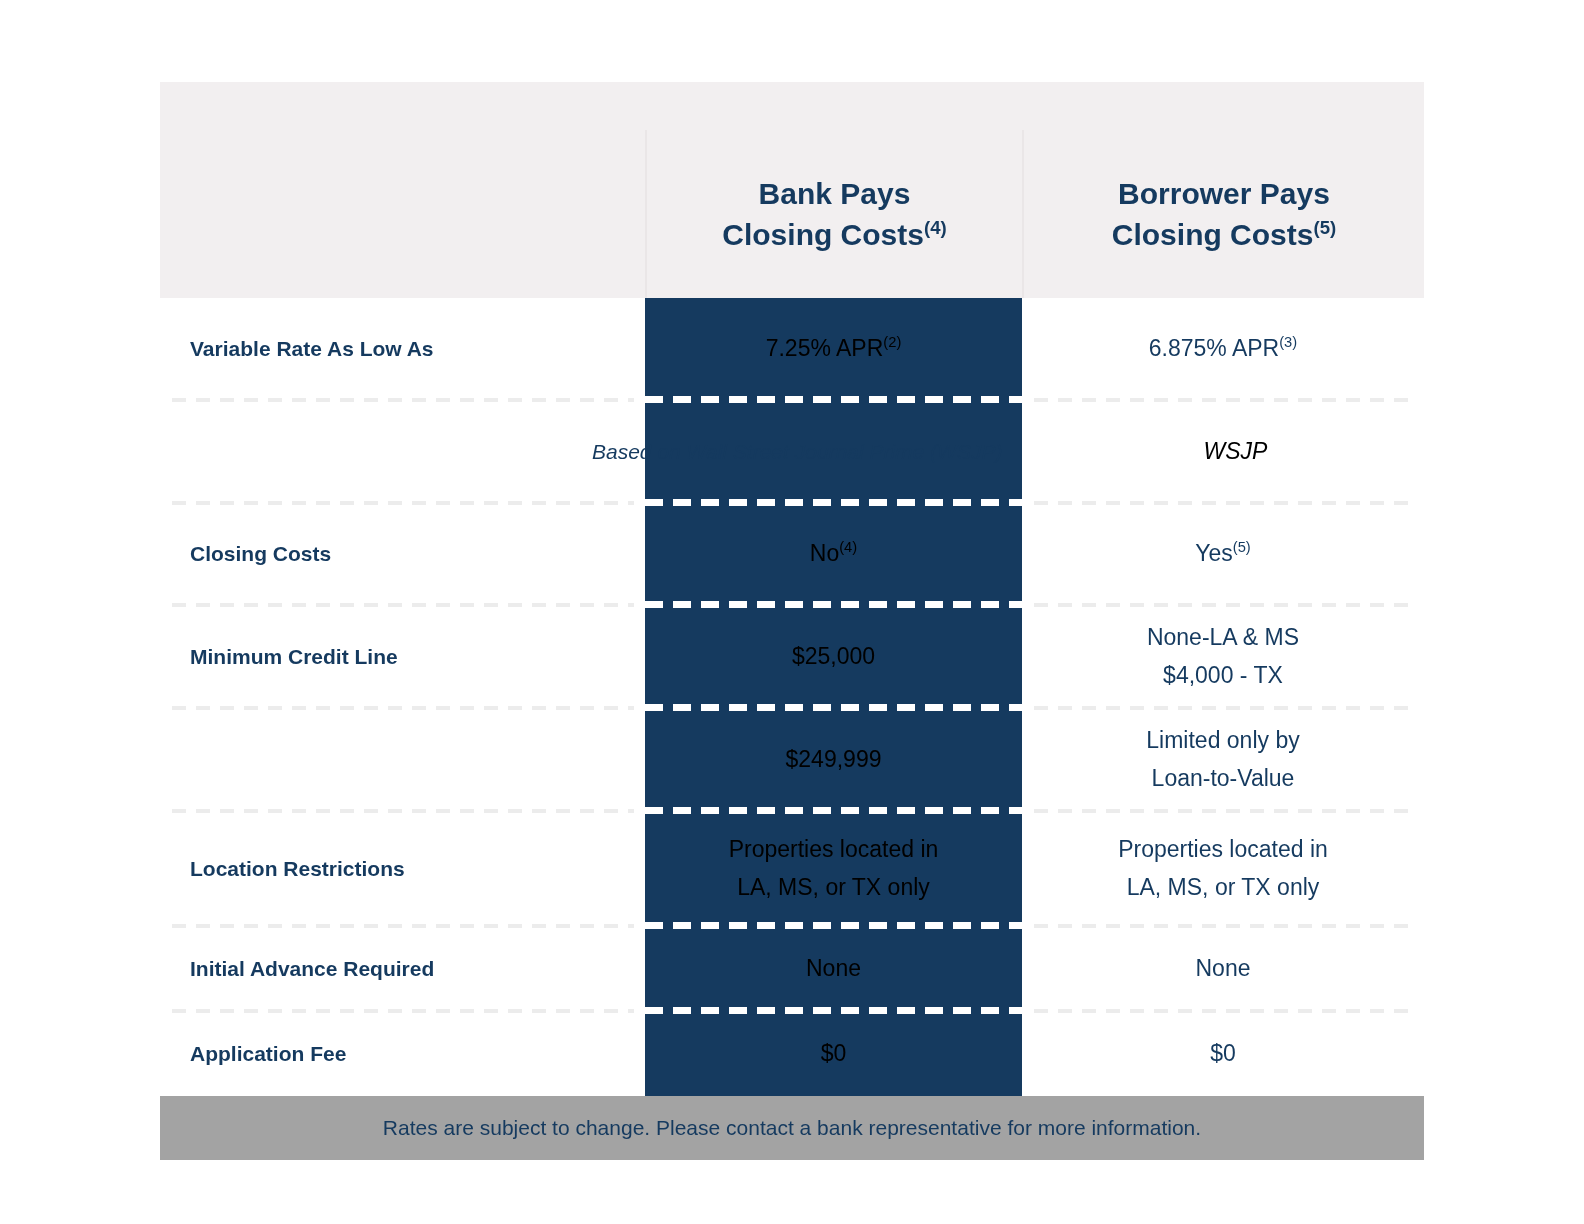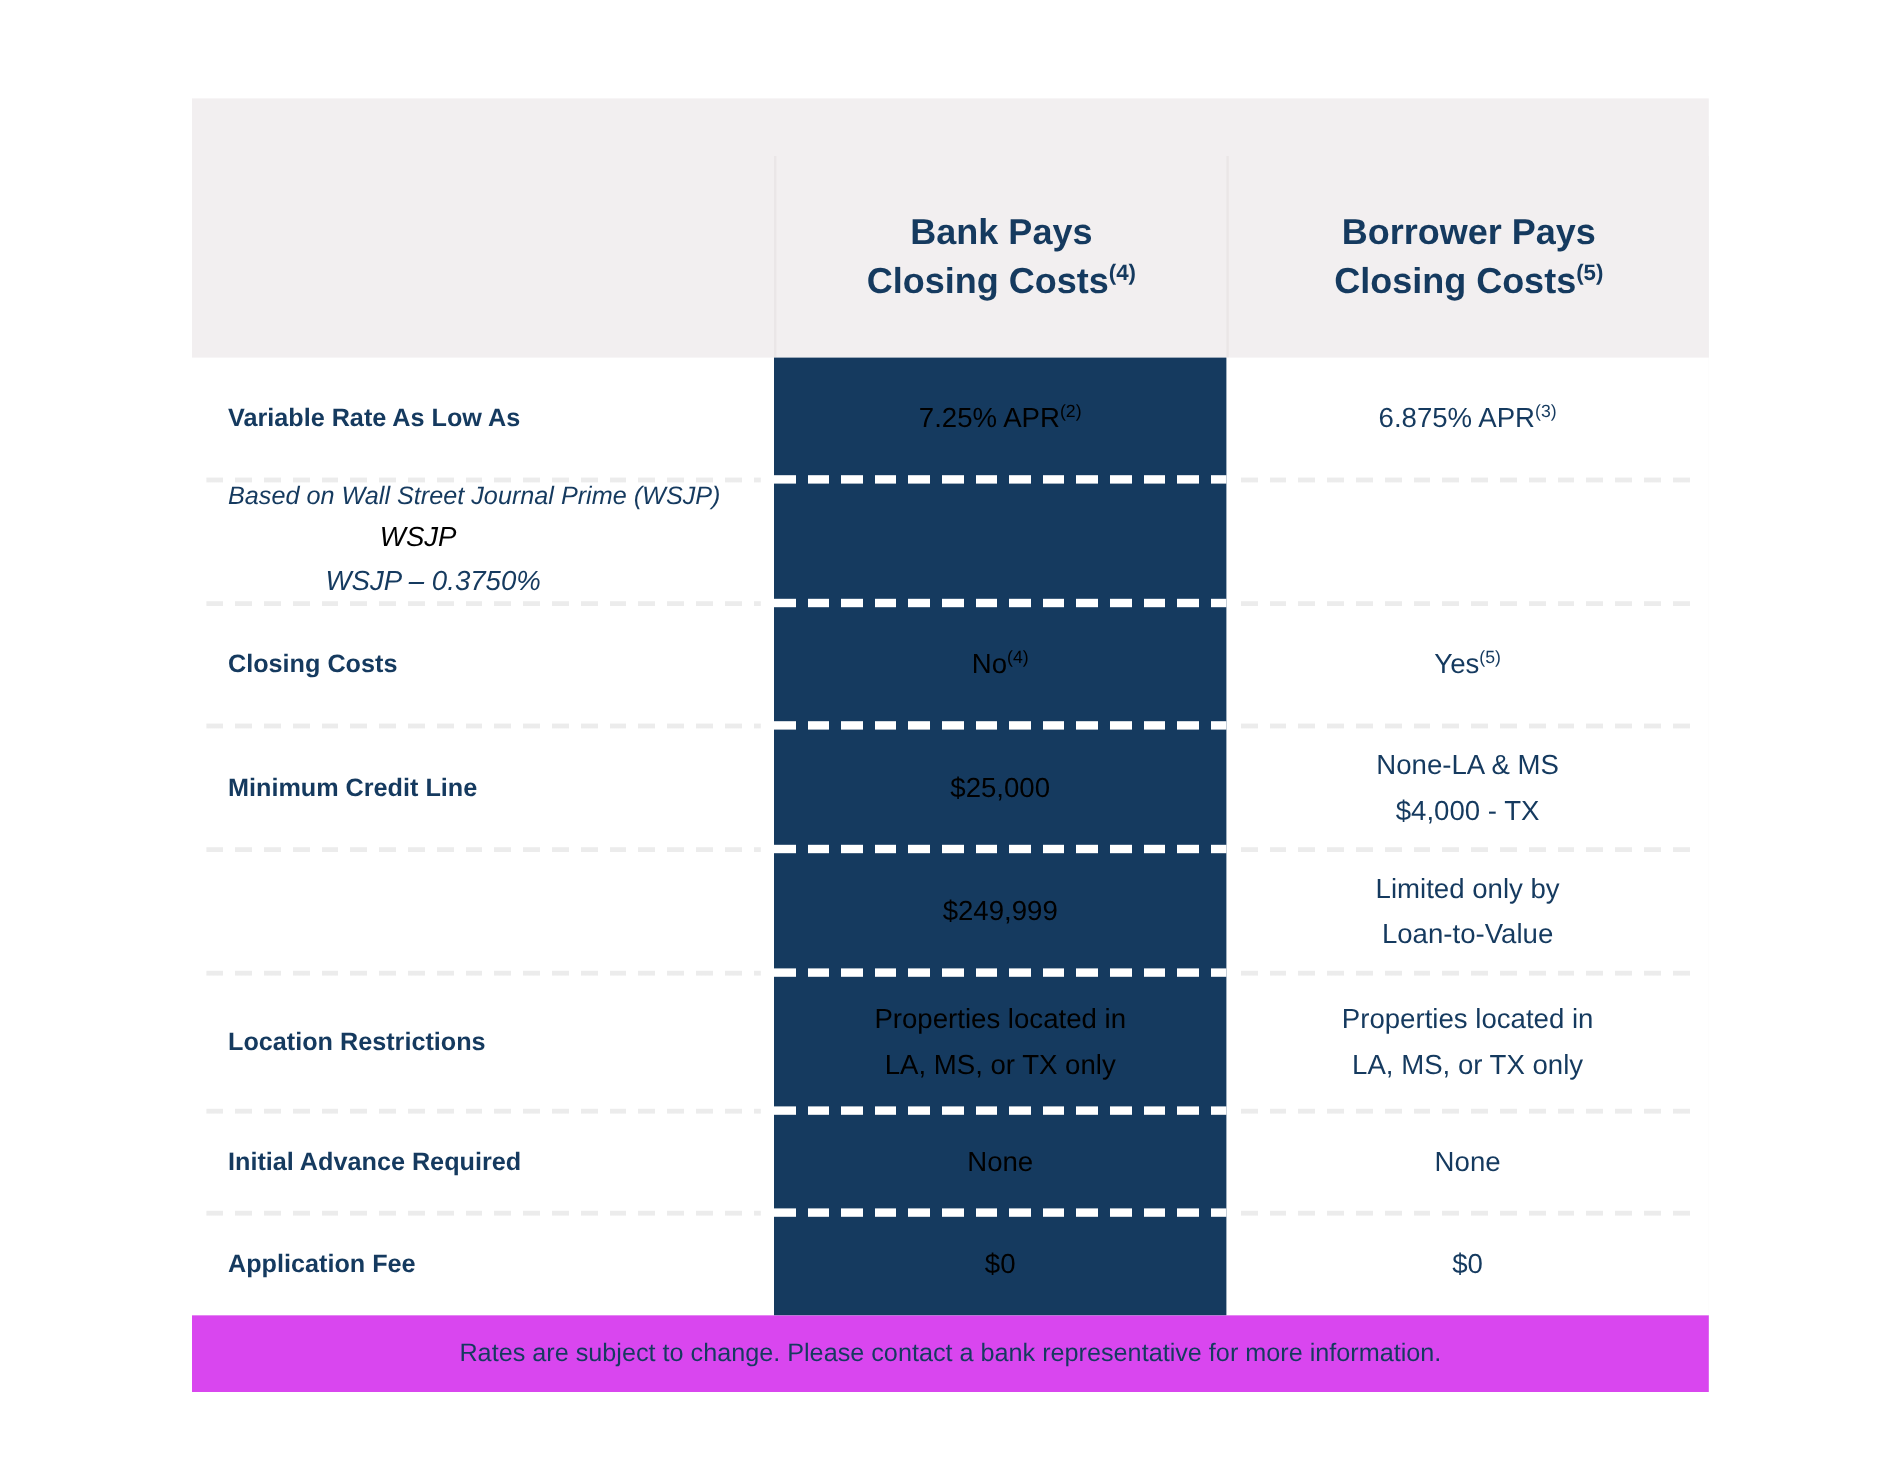--- a/index.html
+++ b/index.html
@@ -157,21 +157,21 @@
   }
 
   
   .footnote {
     height: 64px;
     display: flex;
     align-items: center;
     justify-content: center;
     color: #153a5f;
     font-size: 21px;
-    background: #d946ef;
+    background: #a3a3a3;
   }
 </style>
 </head>
 <body>
 
 <div id="comparison-card">
 
   <div class="header-band">
     <div class="head-cell head-blank"></div>
     <div class="head-cell head-bank">
@@ -197,35 +197,30 @@
             <div>
               <div>7.25% APR<sup>(2)</sup></div>
             </div>
           </div>
           <div class="cell-borrower">
             <div>
               <div>6.875% APR<sup>(3)</sup></div>
             </div>
           </div>
         </div>
-        <div class="t-row" style="height: 103px; flex-direction: column;">
+        <div class="t-row" style="height: 103px;">
           <div class="sep-left"></div>
           <div class="sep-mid"></div>
           <div class="sep-right"></div>
           <div class="cell-label italic">Based on Wall Street Journal Prime (WSJP)</div>
           <div class="cell-bank italic">
             <div>
               <div>WSJP</div>
             </div>
           </div>
-          <div class="cell-borrower italic">
-            <div>
-              <div>WSJP – 0.3750%</div>
-            </div>
-          </div>
         </div>
         <div class="t-row" style="height: 102px;">
           <div class="sep-left"></div>
           <div class="sep-mid"></div>
           <div class="sep-right"></div>
           <div class="cell-label">Closing Costs</div>
           <div class="cell-bank">
             <div>
               <div>No<sup>(4)</sup></div>
             </div>

